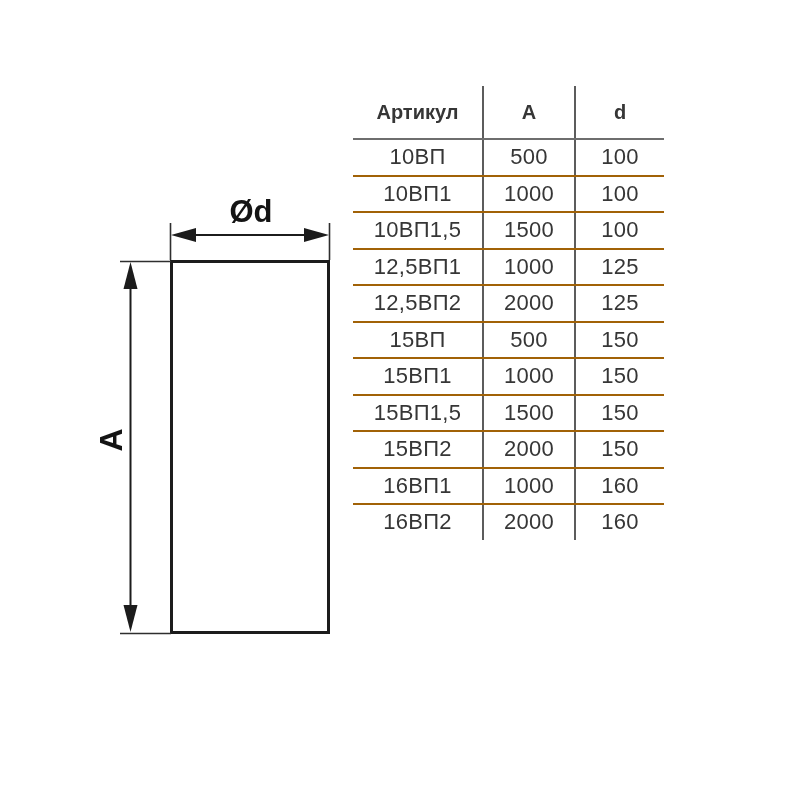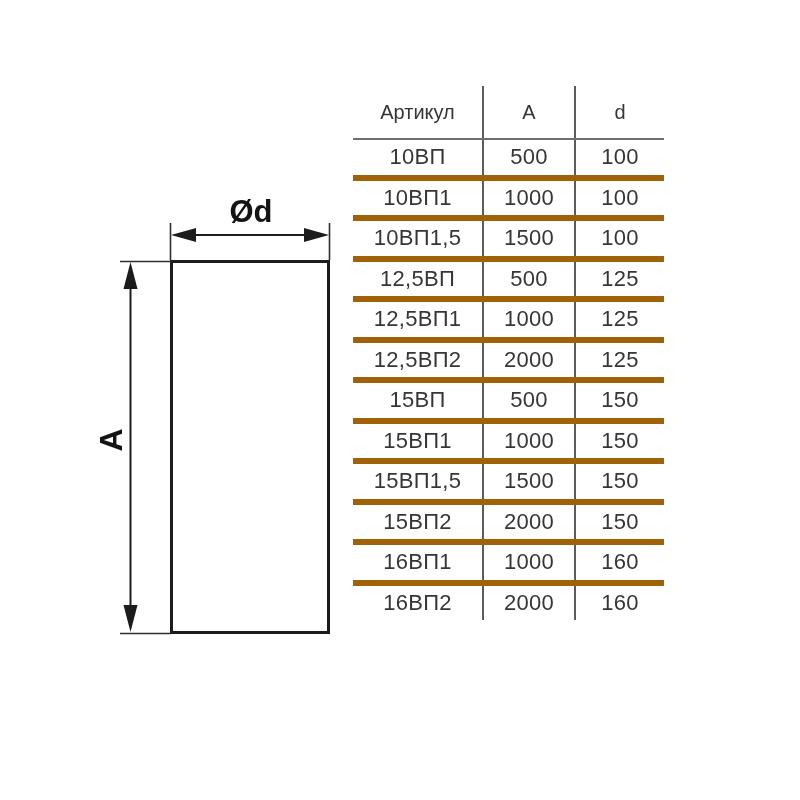--- a/index.html
+++ b/index.html
@@ -38,37 +38,37 @@
     border-collapse: collapse;
     table-layout: fixed;
     color: #363636;
   }
   .spec-table col.c-art { width: 130px; }
   .spec-table col.c-a   { width: 92px;  }
   .spec-table col.c-d   { width: 89px;  }
 
   .spec-table th {
     height: 52px;
-    font-weight: 400;
+    font-weight: 700;
     font-size: 20px;
     text-align: center;
     vertical-align: middle;
     padding: 0;
   }
   .spec-table td {
     height: 34.5px;
     font-size: 22px;
     text-align: center;
     vertical-align: middle;
     padding: 0;
     letter-spacing: 0.3px;
   }
   
   .spec-table thead th { border-bottom: 2px solid #6e6e6e; }
-  .spec-table tbody tr:not(:last-child) td { border-bottom: 6px solid #a16207; }
+  .spec-table tbody tr:not(:last-child) td { border-bottom: 2px solid #a16207; }
   
   .spec-table th:nth-child(2),
   .spec-table td:nth-child(2) {
     border-left: 2px solid #5c5c5c;
     border-right: 2px solid #5c5c5c;
   }
 </style>
 </head>
 <body>
 
@@ -120,25 +120,20 @@
           <td>10ВП1</td>
           <td>1000</td>
           <td>100</td>
         </tr>
         <tr>
           <td>10ВП1,5</td>
           <td>1500</td>
           <td>100</td>
         </tr>
         <tr>
-          <td>12,5ВП</td>
-          <td>500</td>
-          <td>125</td>
-        </tr>
-        <tr>
           <td>12,5ВП1</td>
           <td>1000</td>
           <td>125</td>
         </tr>
         <tr>
           <td>12,5ВП2</td>
           <td>2000</td>
           <td>125</td>
         </tr>
         <tr>

